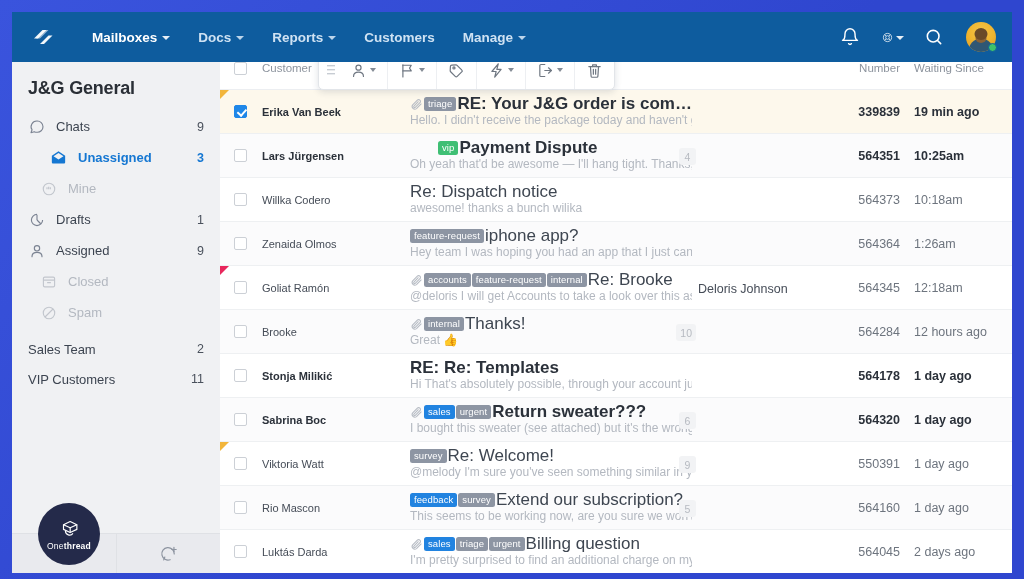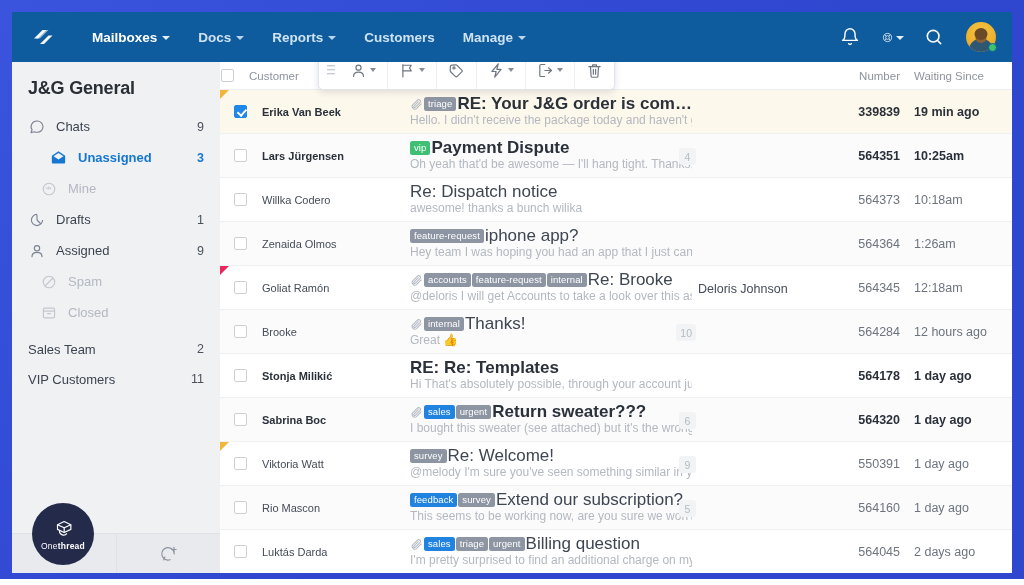--- a/index.html
+++ b/index.html
@@ -118,38 +118,38 @@
     display: flex; align-items: stretch;
   }
   .foot-btn {
     flex: 1 1 50%; display:flex; align-items:center; justify-content:center;
     color:#8d94a0; cursor:pointer; gap:3px;
   }
   .foot-btn + .foot-btn { border-left: 1px solid #dfe1e5; }
 
   
   #onethread-badge {
-    position: absolute; left: 20px; bottom: 8px;
+    position: absolute; left: 26px; bottom: 8px;
     width: 62px; height: 62px; border-radius: 50%;
     background: #242a4a; color:#fff;
     display:flex; flex-direction:column; align-items:center; justify-content:center;
     z-index: 40; gap:1px;
   }
   #onethread-text { font-size: 8.5px; letter-spacing:.2px; }
   #onethread-text b { font-weight: bold; }
 
   
   #list-pane { flex: 1 1 auto; display:flex; flex-direction:column; min-width:0; background:#fff;}
   #list-header {
     height: 28px; flex: 0 0 28px;
-    display: flex; align-items: center;
+    display: flex; align-items: flex-start;
     border-bottom: 1px solid #eceef1;
     background: #fff;
     font-size: 11.5px; color: #8d949e;
-    padding-left: 1px;
+    padding-left: 14px;
   }
   .col-check { width: 28px; flex: 0 0 28px; display:flex;align-items:center; }
   .col-customer { width: 148px; flex: 0 0 148px; }
   .col-conv { flex: 1 1 auto; min-width: 0; }
   .col-assignee { width: 128px; flex: 0 0 128px; }
   .col-number { width: 74px; flex: 0 0 74px; text-align: right; }
   .col-waiting { width: 112px; flex: 0 0 112px; padding-left: 14px; }
 
   .checkbox {
     width: 13px; height: 13px; border: 1px solid #ccd0d6; border-radius: 2px;
@@ -190,21 +190,21 @@
 
   .conv-cell { min-width: 0; overflow: hidden; position: relative; padding-right: 6px;}
   .conv-line1 { display: flex; align-items: center; gap: 1px; white-space: nowrap; overflow:hidden; height:16px;}
   .clip-icon { width: 13px; height: 13px; color:#b7bcc4; flex:0 0 13px; display:flex;align-items:center;}
   .tag {
     font-size: 9.5px; line-height: 12px; padding: 1px 4px 1px 4px;
     border-radius: 2.5px; color: #fff; background: #8d95a3;
     font-weight: normal; white-space: nowrap; flex: 0 0 auto;
     letter-spacing: .1px;
   }
-  .tag.green { background: #3fbf74; }
+  .tag.green { background: #3fbf74; margin-left: 28px; }
   .tag.blue  { background: #2183e0; }
   .subject { font-size: 17px; color: #3e4651; white-space:nowrap; overflow:hidden; text-overflow:ellipsis; }
   .subject.unread { font-weight: bold; color: #2b313a; }
   .preview { font-size: 12px; color: #b3b8c0; white-space: nowrap; overflow: hidden; text-overflow: clip; margin-top: 1px; }
   .count-badge {
     position: absolute; right: 2px; top: 8px;
     min-width: 17px; height: 17px; padding: 0 4px;
     border-radius: 3px; background: #f2f3f5;
     color: #b6bac1; font-size: 10.5px;
     display: flex; align-items: center; justify-content: center;
@@ -358,36 +358,36 @@
                   <path d="M4.5 20.5c0-4 3.4-6.4 7.5-6.4s7.5 2.4 7.5 6.4"></path>
                 </svg>
             </span>
             <span class="si-label">Assigned</span>
             <span class="si-count">9</span>
           </div>
 
           <div class="side-item dim">
             <span class="si-icon">
               <svg width="16" height="16" viewBox="0 0 24 24" fill="none" stroke="currentColor" stroke-width="1.7">
-                  <circle cx="12" cy="12" r="8.6"></circle>
-                  <path d="M6 18 18 6"></path>
-                </svg>
-            </span>
-            <span class="si-label">Spam</span>
+                  <rect x="3.6" y="4.6" width="16.8" height="14.8" rx="2"></rect>
+                  <path d="M3.6 9.2h16.8M9.2 13h5.6"></path>
+                </svg>
+            </span>
+            <span class="si-label">Closed</span>
             <span class="si-count"></span>
           </div>
 
           <div class="side-item dim">
             <span class="si-icon">
               <svg width="16" height="16" viewBox="0 0 24 24" fill="none" stroke="currentColor" stroke-width="1.7">
-                  <rect x="3.6" y="4.6" width="16.8" height="14.8" rx="2"></rect>
-                  <path d="M3.6 9.2h16.8M9.2 13h5.6"></path>
-                </svg>
-            </span>
-            <span class="si-label">Closed</span>
+                  <circle cx="12" cy="12" r="8.6"></circle>
+                  <path d="M6 18 18 6"></path>
+                </svg>
+            </span>
+            <span class="si-label">Spam</span>
             <span class="si-count"></span>
           </div>
         </div>
 
 
         <div class="folder-item">
           <span class="si-label">Sales Team</span>
           <span class="si-count">2</span>
         </div>
         <div class="folder-item">

